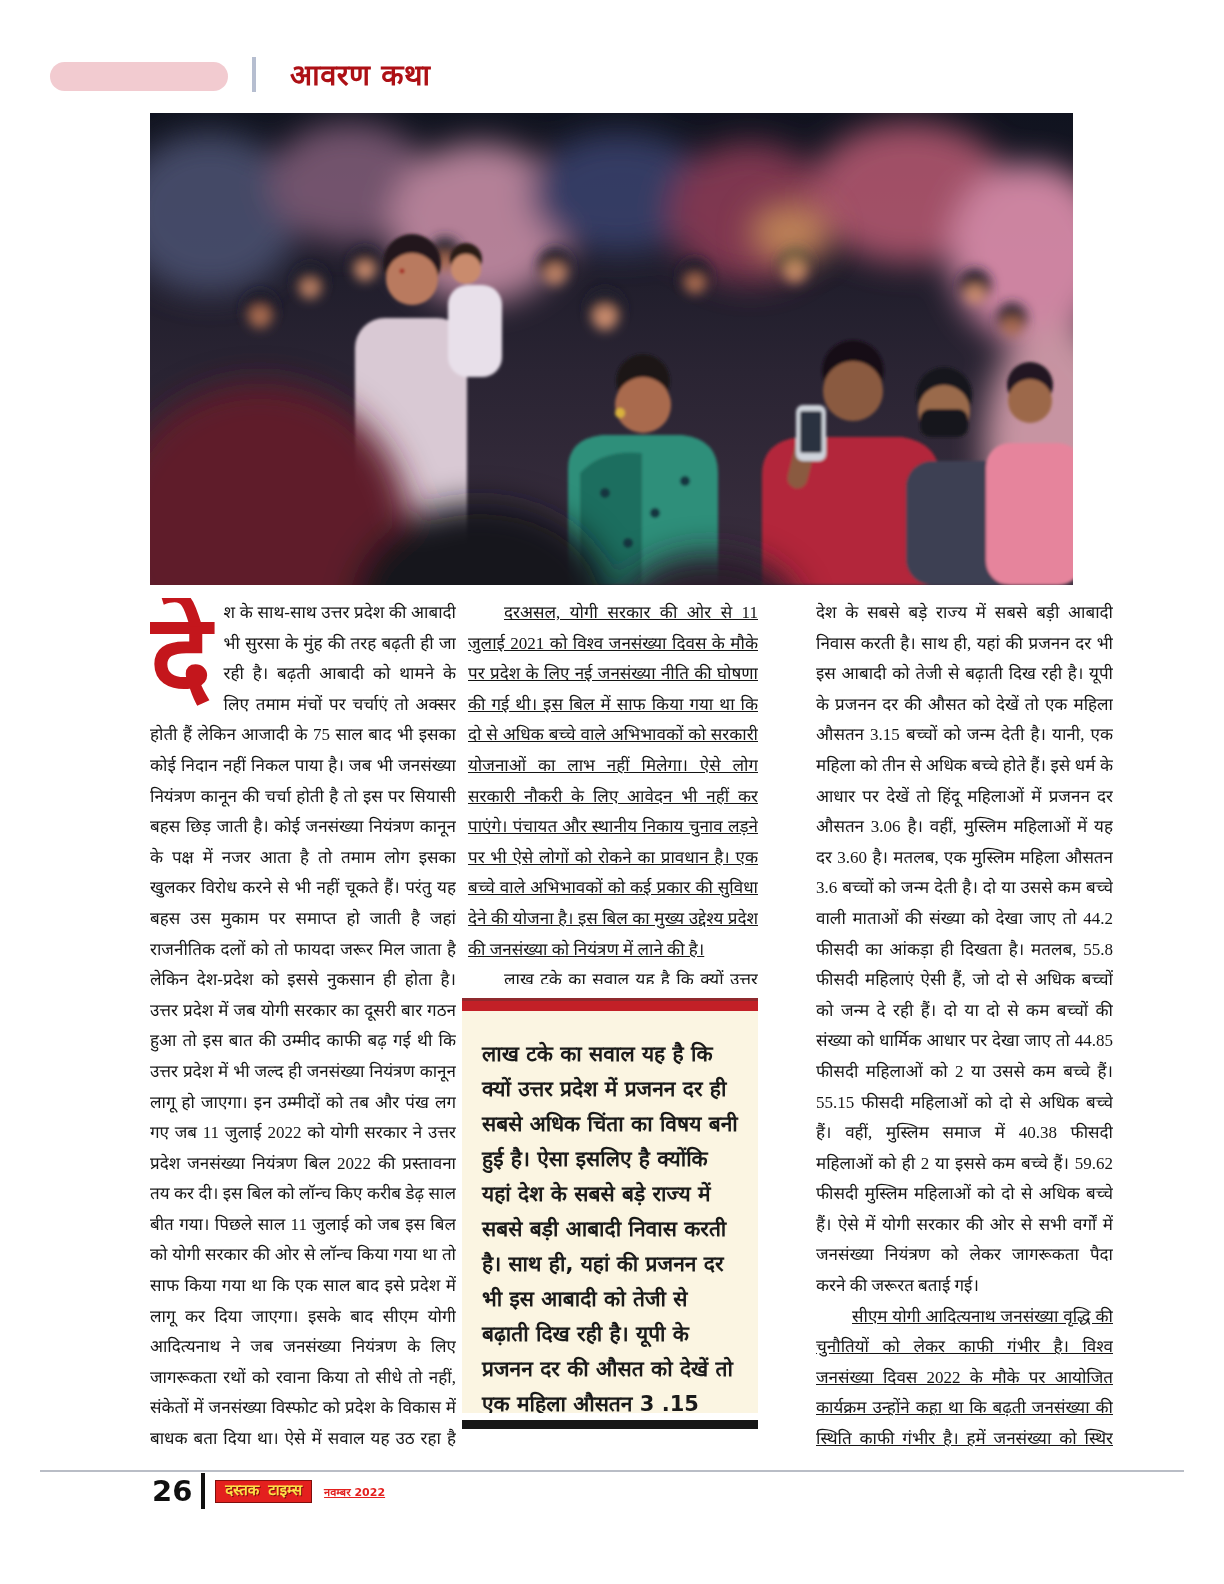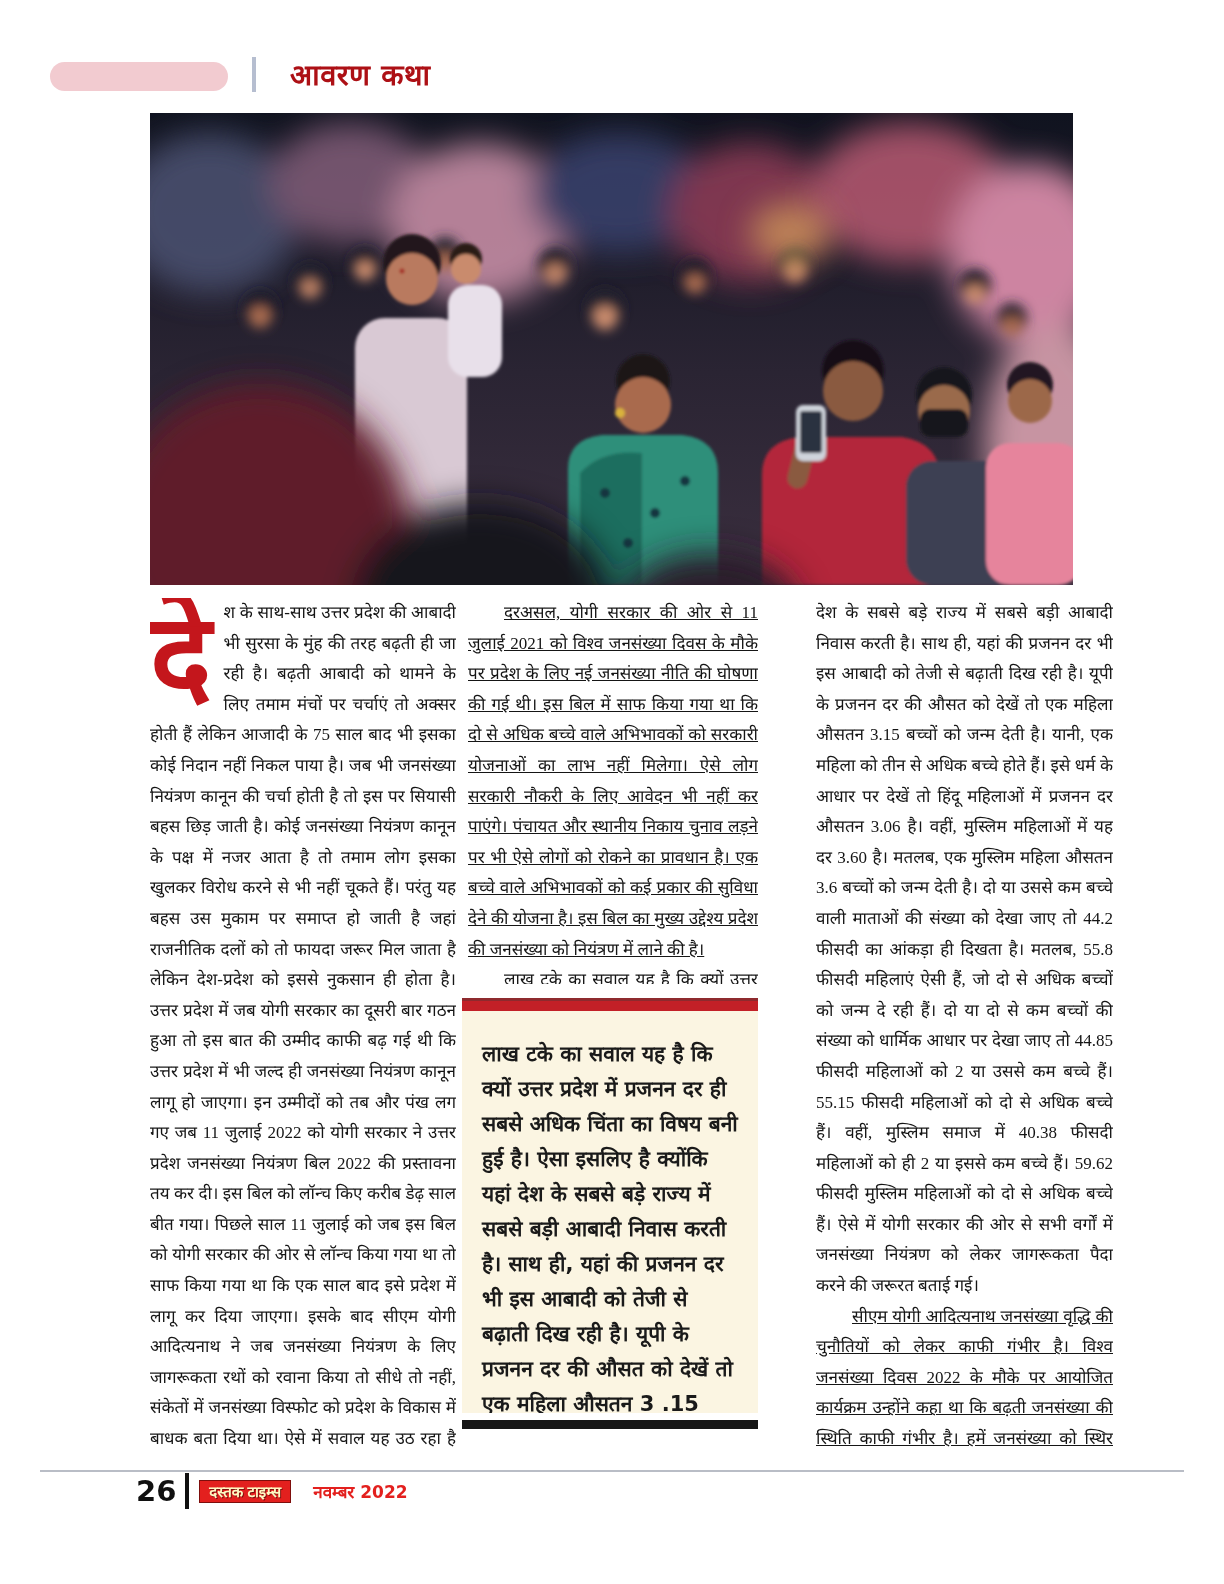--- a/index.html
+++ b/index.html
@@ -28,28 +28,28 @@
   
   .quote-box{position:absolute;left:462px;top:998px;width:296px;}
   .quote-bar-top{height:10px;background:#c32027;border-top:3px solid #8e2a2e;}
   .quote-body{background:#fbf5e2;padding:26px 18px 20px 20px;height:356px;overflow:hidden;
               font-size:21px;line-height:35px;font-weight:600;color:#1a1a1a;text-align:left;
               font-family:"DejaVu Sans","Liberation Sans",sans-serif;}
   .quote-bar-bottom{height:9px;background:#161616;margin-top:7px;}
 
   
   .footer-rule{position:absolute;left:40px;top:1470px;width:1144px;height:2px;background:#b9bdc6;}
-  .footer{position:absolute;left:136px;top:1473px;display:flex;align-items:center;}
+  .footer{position:absolute;left:152px;top:1473px;display:flex;align-items:center;}
   .page-num{font-size:29px;font-weight:bold;color:#101010;font-family:"DejaVu Sans","Liberation Sans",sans-serif;}
   .footer-bar{width:4px;height:36px;background:#101010;margin:0 10px 0 9px;}
-  .logo{background:#e3201e;color:#fef9c3;font-weight:bold;font-size:15px;line-height:15px;padding:3px 9px;
-        border:1px solid #7e0e0c;font-family:Liberation Sans, sans-serif;
+  .logo{background:#e3201e;color:#fde047;font-weight:bold;font-size:15px;line-height:15px;padding:3px 9px;
+        border:1px solid #7e0e0c;font-family:Liberation Mono, monospace;
         text-shadow:1px 1px 0 #7e0e0c;}
-  .issue{color:#e3201e;font-weight:bold;font-size:17px;margin-left:22px;
-         font-family:"DejaVu Sans","Liberation Sans",sans-serif;}
+  .issue{color:#e3201e;font-weight:bold;font-size:11px;margin-left:12px;
+         font-family:"DejaVu Sans","Liberation Sans",sans-serif;text-decoration:underline;}
 </style>
 </head>
 <body>
 
 <div class="page">
 
   <div class="kicker-pill"></div>
   <div class="kicker-divider"></div>
   <div class="kicker-label">आवरण कथा</div>
 

